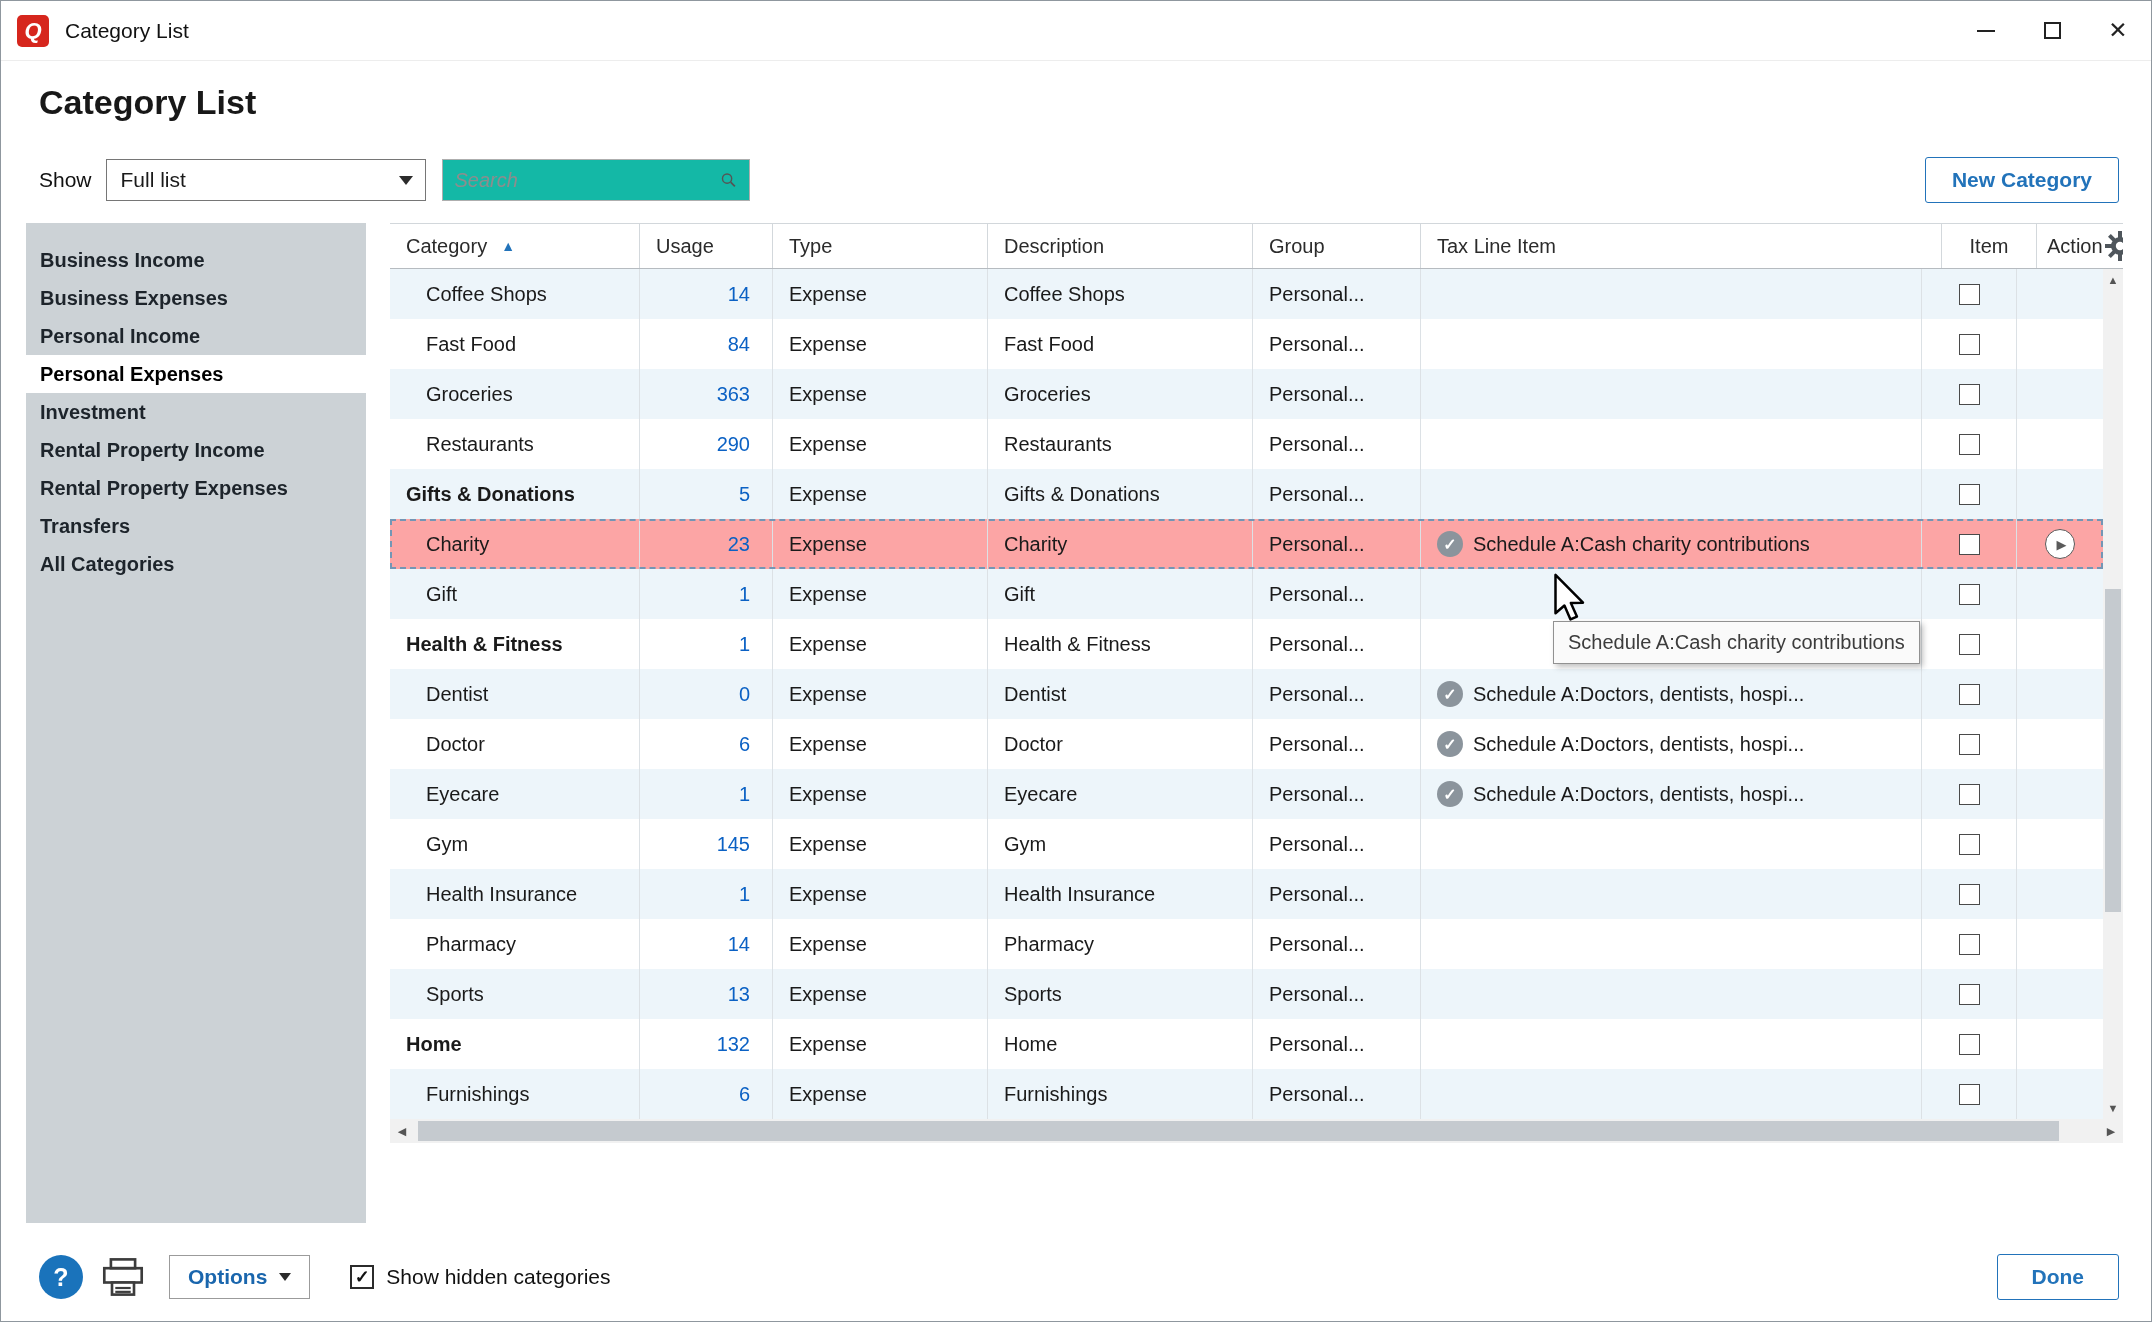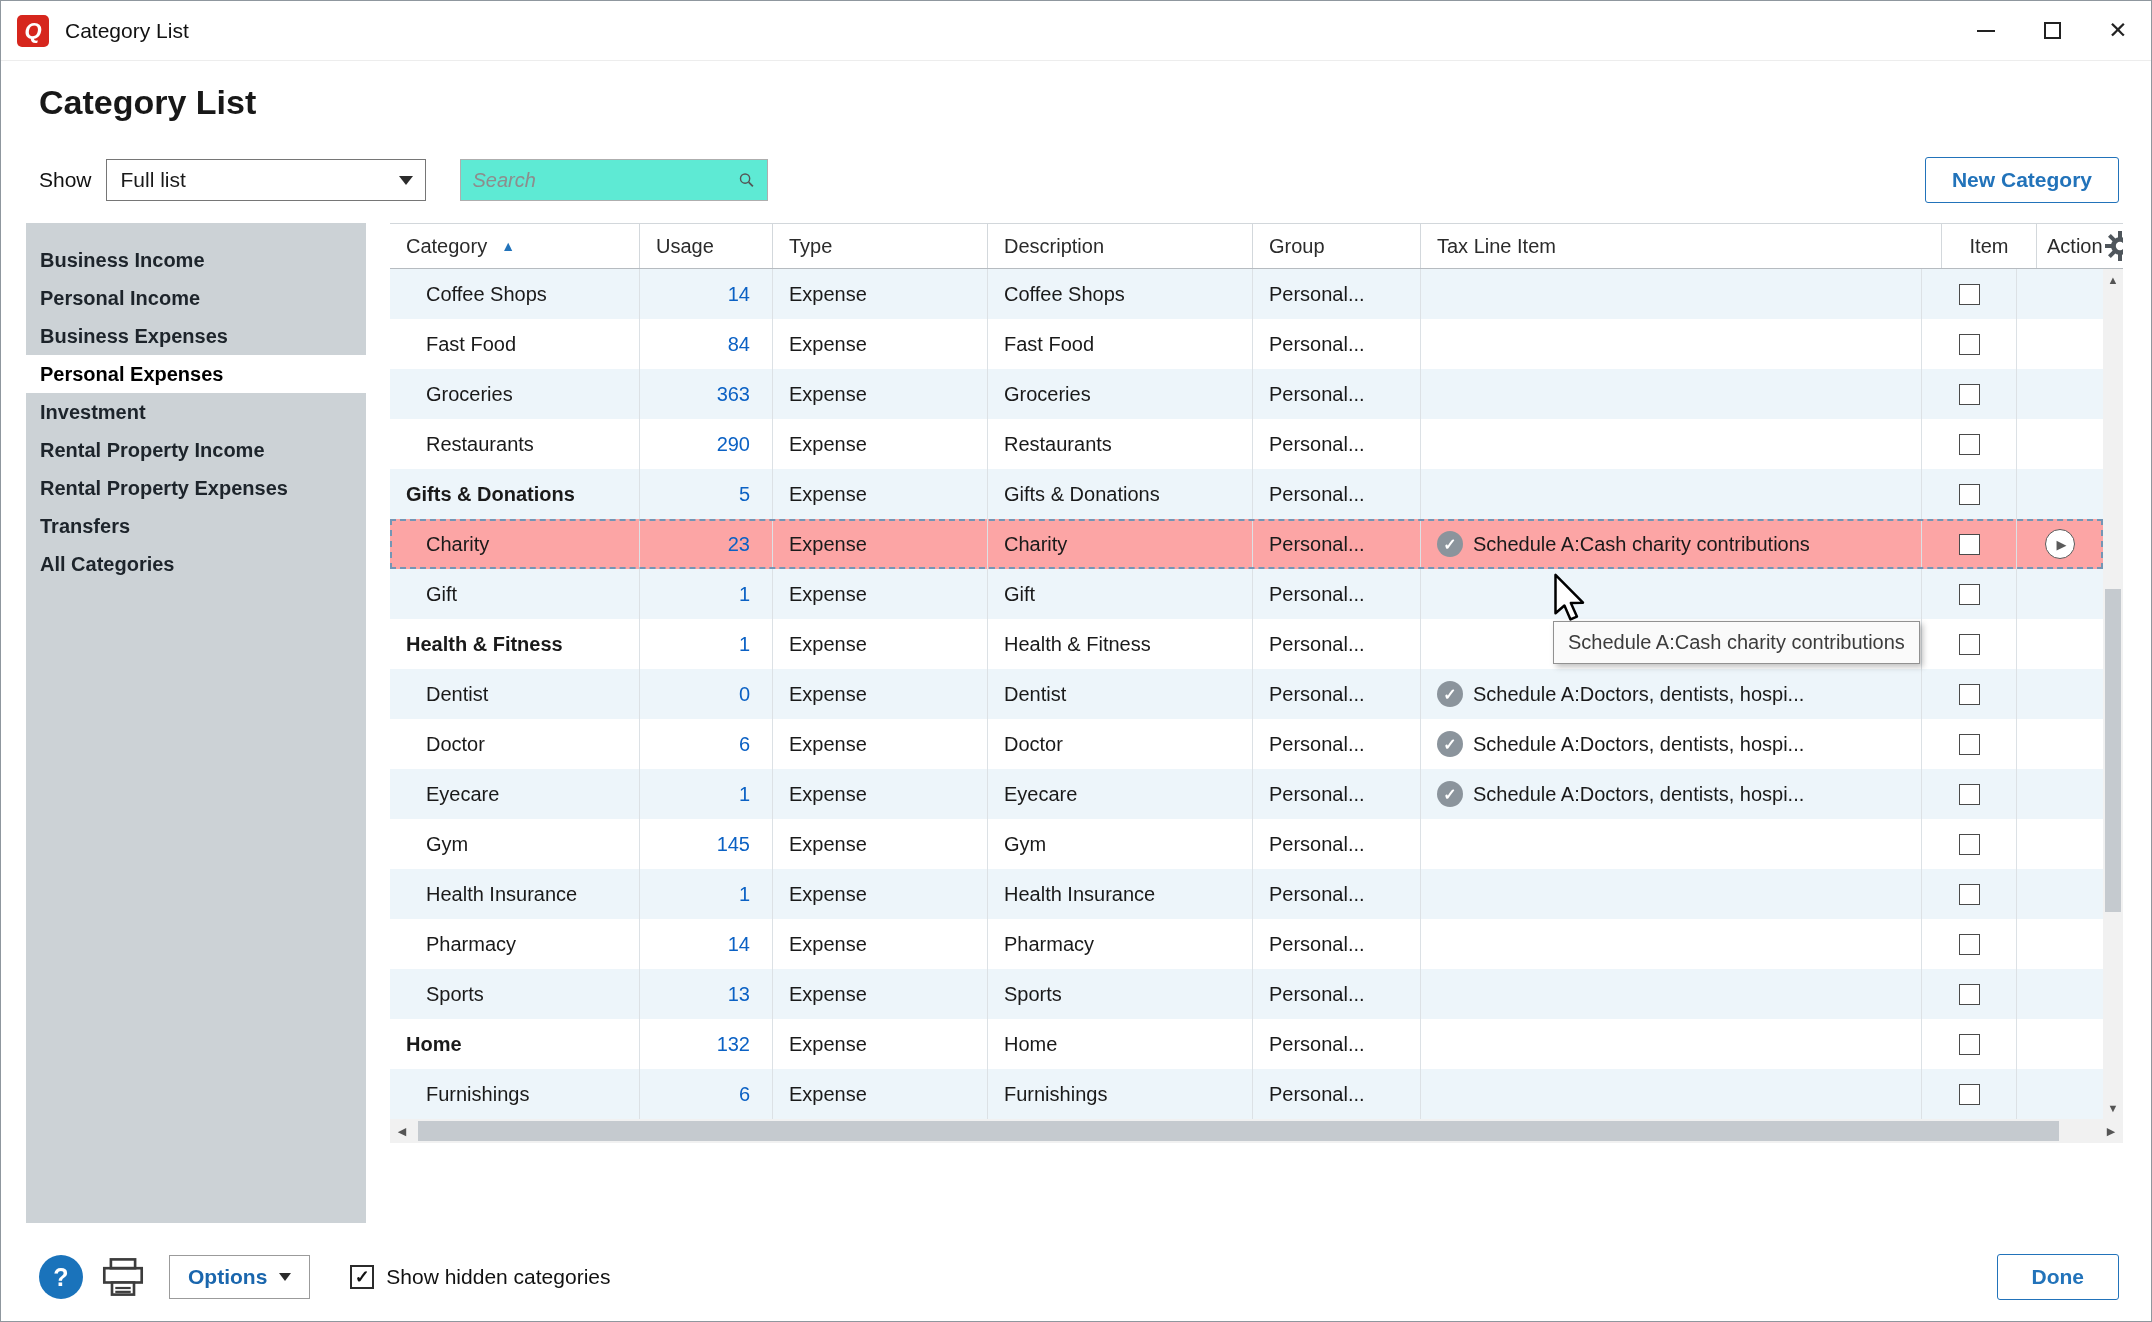--- a/index.html
+++ b/index.html
@@ -16,21 +16,21 @@
   .max-glyph { width:17px; height:17px; border:2px solid #222; display:inline-block; }
   .close-glyph { font-size:23px; }
 
   
   .page-title { position:absolute; top:82px; left:38px; font-size:34px; font-weight:bold; color:#181818; }
   .toolbar { position:absolute; top:156px; left:38px; right:32px; height:46px; display:flex; align-items:center; }
   .show-label { font-size:21px; color:#111; }
   .select { width:320px; height:42px; border:1px solid #767676; display:flex; align-items:center; justify-content:space-between; padding:0 12px 0 14px; margin-left:14px; font-size:21px; background:#fff; cursor:default; }
   .tri-down { width:0; height:0; border-left:7px solid transparent; border-right:7px solid transparent; border-top:9px solid #2b2b2b; }
   .tri-down.small { border-left-width:6px; border-right-width:6px; border-top-width:8px; }
-  .search-box { width:308px; height:42px; border:1px solid #aeaeae; margin-left:34px; display:flex; align-items:center; padding:0 12px; background:#5eead4; }
+  .search-box { width:308px; height:42px; border:1px solid #aeaeae; margin-left:16px; display:flex; align-items:center; padding:0 12px; background:#14b8a6; }
   .search-box input { flex:1; border:none; outline:none; font-size:20px; font-family:inherit; color:#333; background:transparent; }
   .search-box input::placeholder { color:#8d8d8d; font-style:italic; }
   .btn-blue { border:1px solid #2273ba; color:#2273ba; background:#fff; font-weight:bold; font-size:21px; border-radius:3px; }
   .new-category { margin-left:auto; height:46px; padding:0 26px; display:flex; align-items:center; }
 
   
   .main { position:absolute; top:222px; left:25px; right:28px; height:1000px; display:flex; align-items:flex-start; }
   .sidebar { width:340px; height:1000px; background:#ccd2d6; padding-top:18px; }
   .sb-item { height:38px; line-height:38px; padding-left:14px; font-size:20px; font-weight:600; color:#1d242b; white-space:nowrap; cursor:default; }
   .sb-item.selected { background:#fff; font-weight:bold; color:#000; }
@@ -125,22 +125,22 @@
         <circle cx="10" cy="10" r="6.5" fill="none" stroke="#555" stroke-width="2"></circle>
         <line x1="15" y1="15" x2="21" y2="21" stroke="#555" stroke-width="2.4"></line>
       </svg>
   </div>
   <button class="btn-blue new-category">New Category</button>
 </div>
 
 <div class="main">
   <div class="sidebar">
       <div class="sb-item">Business Income</div>
+      <div class="sb-item">Business Expenses</div>
       <div class="sb-item">Personal Income</div>
-      <div class="sb-item">Business Expenses</div>
       <div class="sb-item selected">Personal Expenses</div>
       <div class="sb-item">Investment</div>
       <div class="sb-item">Rental Property Income</div>
       <div class="sb-item">Rental Property Expenses</div>
       <div class="sb-item">Transfers</div>
       <div class="sb-item">All Categories</div>
     </div>
 
   <div class="table-panel">
     <div class="thead">

